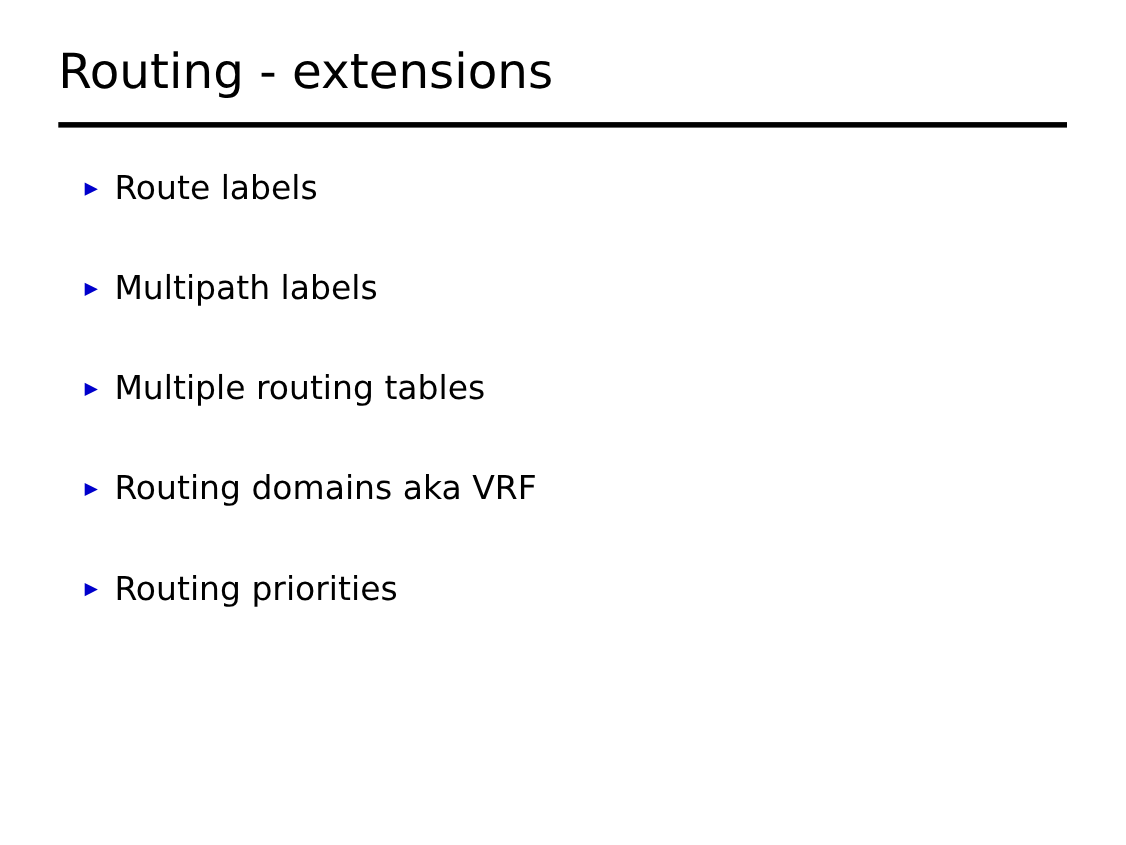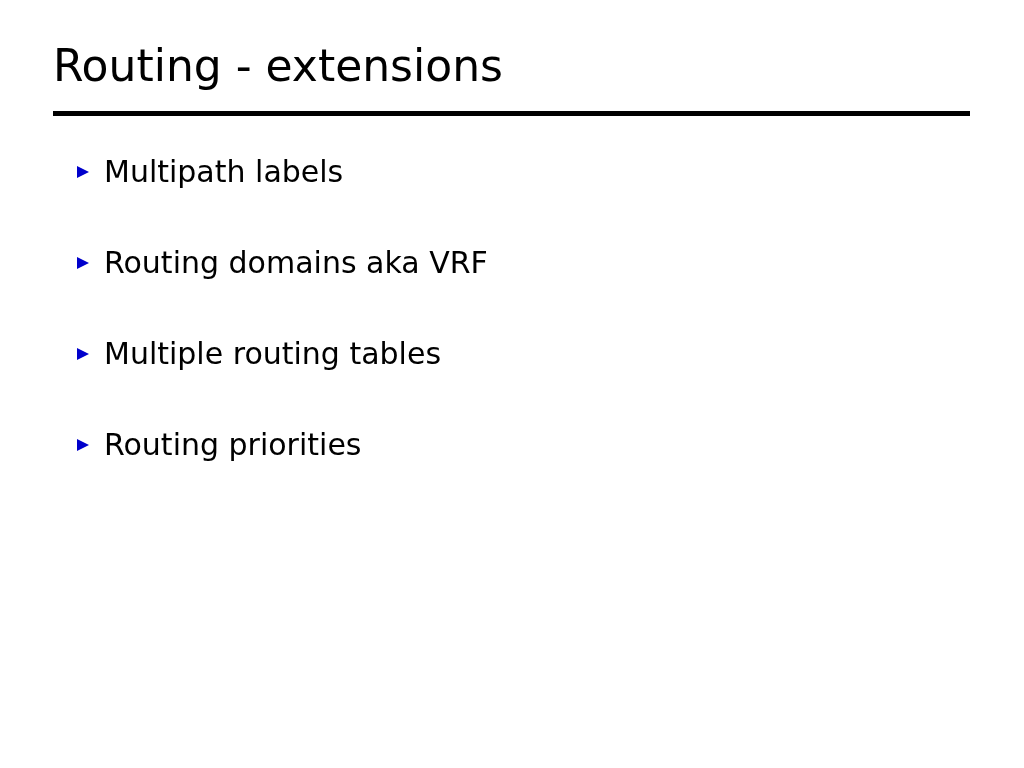--- a/index.html
+++ b/index.html
@@ -97,52 +97,60 @@
 <div class="slide">
 
   <div class="title-block">
     <h1 class="slide-title">Routing - extensions</h1>
   </div>
 
   <div class="title-rule"></div>
 
   <ul class="bullet-list">
 
+    <li class="bullet-item">
+      <span class="bullet-marker">
+        <svg width="14" height="14" viewBox="0 0 14 14" aria-hidden="true">
+          <polygon points="1,1 13,7 1,13" fill="#0000cc"></polygon>
+        </svg>
+      </span>
+      <span class="bullet-text">Route labels</span>
+    </li>
 
     <li class="bullet-item">
       <span class="bullet-marker">
         <svg width="14" height="14" viewBox="0 0 14 14" aria-hidden="true">
           <polygon points="1,1 13,7 1,13" fill="#0000cc"></polygon>
         </svg>
       </span>
       <span class="bullet-text">Multipath labels</span>
+    </li>
+
+    <li class="bullet-item">
+      <span class="bullet-marker">
+        <svg width="14" height="14" viewBox="0 0 14 14" aria-hidden="true">
+          <polygon points="1,1 13,7 1,13" fill="#0000cc"></polygon>
+        </svg>
+      </span>
+      <span class="bullet-text">Multiple routing tables</span>
     </li>
 
     <li class="bullet-item">
       <span class="bullet-marker">
         <svg width="14" height="14" viewBox="0 0 14 14" aria-hidden="true">
           <polygon points="1,1 13,7 1,13" fill="#0000cc"></polygon>
         </svg>
       </span>
       <span class="bullet-text">Routing domains aka VRF</span>
     </li>
 
     <li class="bullet-item">
       <span class="bullet-marker">
         <svg width="14" height="14" viewBox="0 0 14 14" aria-hidden="true">
           <polygon points="1,1 13,7 1,13" fill="#0000cc"></polygon>
         </svg>
       </span>
-      <span class="bullet-text">Multiple routing tables</span>
-    </li>
-
-    <li class="bullet-item">
-      <span class="bullet-marker">
-        <svg width="14" height="14" viewBox="0 0 14 14" aria-hidden="true">
-          <polygon points="1,1 13,7 1,13" fill="#0000cc"></polygon>
-        </svg>
-      </span>
       <span class="bullet-text">Routing priorities</span>
     </li>
 
   </ul>
 
 </div>
 
 </body></html>

